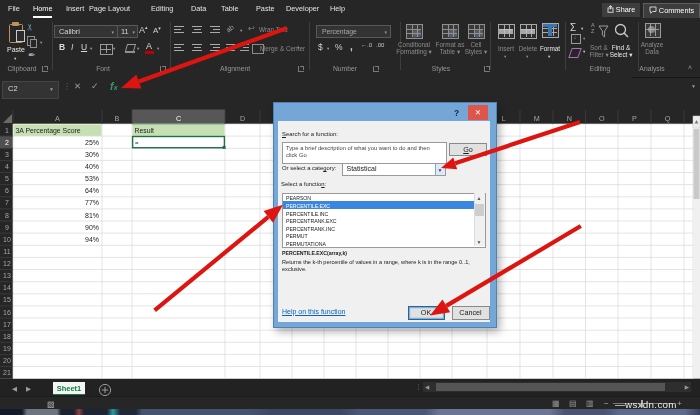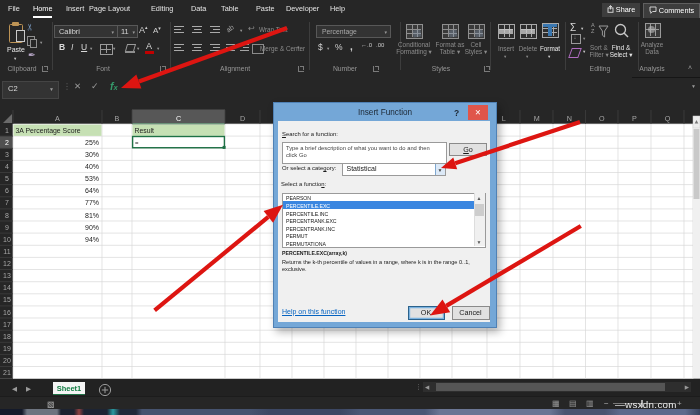--- a/index.html
+++ b/index.html
@@ -375,21 +375,20 @@
 <rect x="222.6" y="145.9" width="3" height="3" fill="#1e7145"></rect>
 <text x="135" y="144.8" font-size="6" fill="#1c1c1c">=</text>
 <rect x="693" y="124.0" width="7" height="254.66700000000003" fill="#f0f0f0"></rect>
 <rect x="693" y="116" width="7" height="12" fill="#ececec" stroke="#cfcfcf" stroke-width="0.5"></rect>
 <path d="M 694.7 123.5 L 698.3 123.5 L 696.5 120 Z" fill="#777"></path>
 <rect x="693.5" y="129" width="6" height="70" fill="#c9c9c9"></rect>
   </svg>
 
 <div class="abs" id="dialog">
     <div style="position:absolute;left:3.5px;top:18px;width:212.5px;height:200.5px;background:#f0f0f0"></div>
-    <div style="position:absolute;left:0;right:0;top:4.5px;height:15px;text-align:center;font-size:8.2px;color:#1c2733">Insert Function</div>
 <div style="position:absolute;left:180px;top:5px;font-size:8.5px;color:#1c2733;font-weight:bold">?</div>
 <div style="position:absolute;left:194px;top:2px;width:20px;height:15px;background:#e0554a;color:#fff;text-align:center;font-size:7.5px;line-height:15px">✕</div>
 <div class="dlab" style="left:8px;top:27.5px;font-size:5.9px"><u>S</u>earch for a function:</div>
 <div style="position:absolute;left:8px;top:38.5px;width:160px;height:18px;background:#fff;border:1px solid #9a9a9a;font-size:5.8px;color:#444;padding:2.5px 0 0 3px;line-height:6.6px">Type a brief description of what you want to do and then<br>click Go</div>
 <div class="dbtn" style="left:175px;top:39.5px;width:36px;height:11px;line-height:11px"><u>G</u>o</div>
 <div class="dlab" style="left:8px;top:62px;font-size:5.9px">Or select a cate<u>g</u>ory:</div>
 <div style="position:absolute;left:67.5px;top:59.5px;width:102px;height:11px;background:#fff;border:1px solid #9a9a9a;font-size:7px;color:#1a1a1a">
 <span style="position:absolute;left:4px;top:1.5px">Statistical</span>
 <div style="position:absolute;right:0;top:0;width:9px;height:11px;background:#dce9f7;border-left:1px solid #7fa8d0;text-align:center"><span style="color:#444;font-size:5px;position:relative;top:2px">▼</span></div>
     </div>

